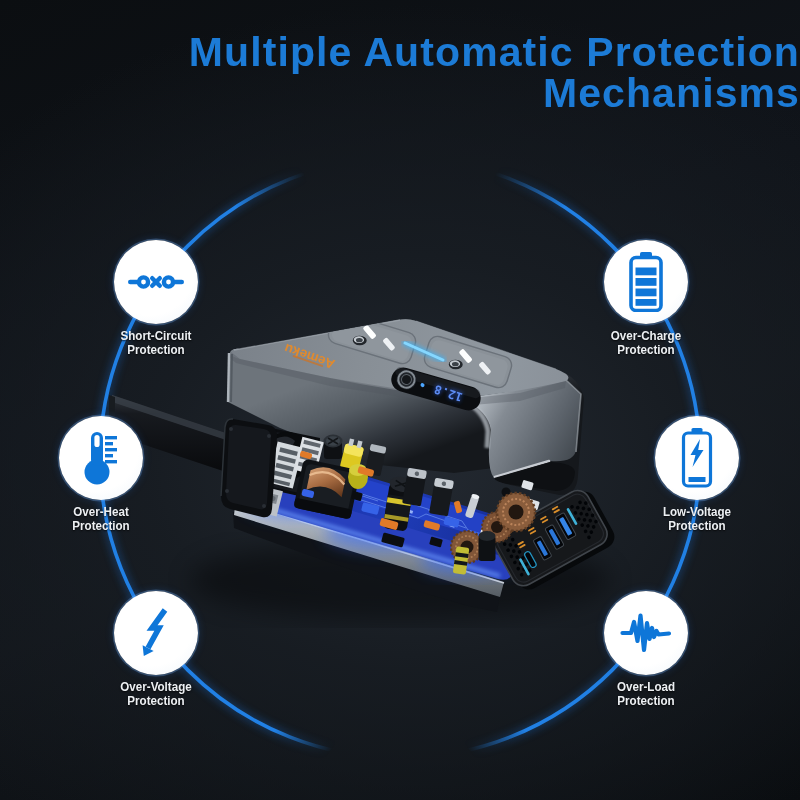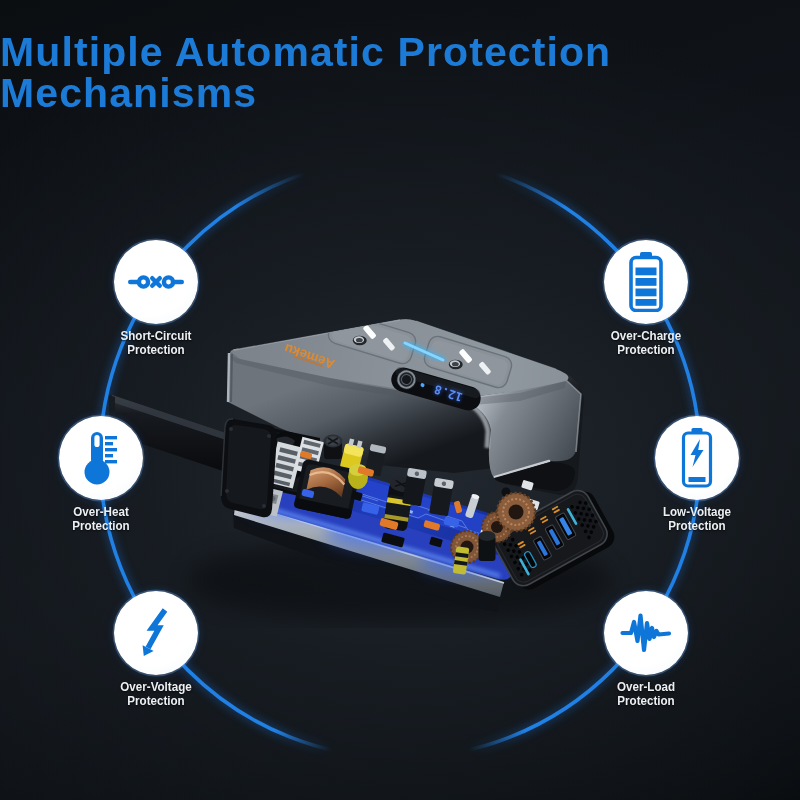--- a/index.html
+++ b/index.html
@@ -5,21 +5,21 @@
   html,body{margin:0;padding:0;}
   body{
     width:800px;height:800px;overflow:hidden;position:relative;
     font-family:"Liberation Sans","DejaVu Sans",sans-serif;
     background:
       radial-gradient(600px 460px at 52% 58%, rgba(37,43,51,.9) 0%, rgba(24,29,35,.9) 45%, rgba(13,16,19,0) 100%),
       linear-gradient(160deg, #0b0e11 0%, #10141a 40%, #12161b 60%, #090c0f 100%);
   }
   #scene{position:absolute;left:0;top:0;}
   .title{
-    position:absolute;left:0;top:32px;width:800px;text-align:left;
+    position:absolute;left:0;top:32px;width:800px;text-align:right;
     font-weight:bold;font-size:41px;line-height:41px;letter-spacing:1.1px;
     color:#1c7bd6;
   }
   .feature{position:absolute;width:0;height:0;}
   .fcircle{
     position:absolute;left:-42px;top:-42px;width:84px;height:84px;border-radius:50%;
     background:radial-gradient(circle at 42% 36%, #ffffff 62%, #eef4fa 100%);
     box-shadow:0 0 0 1.5px rgba(130,185,255,.28), 0 0 9px rgba(40,120,230,.28);
     display:flex;align-items:center;justify-content:center;
   }

